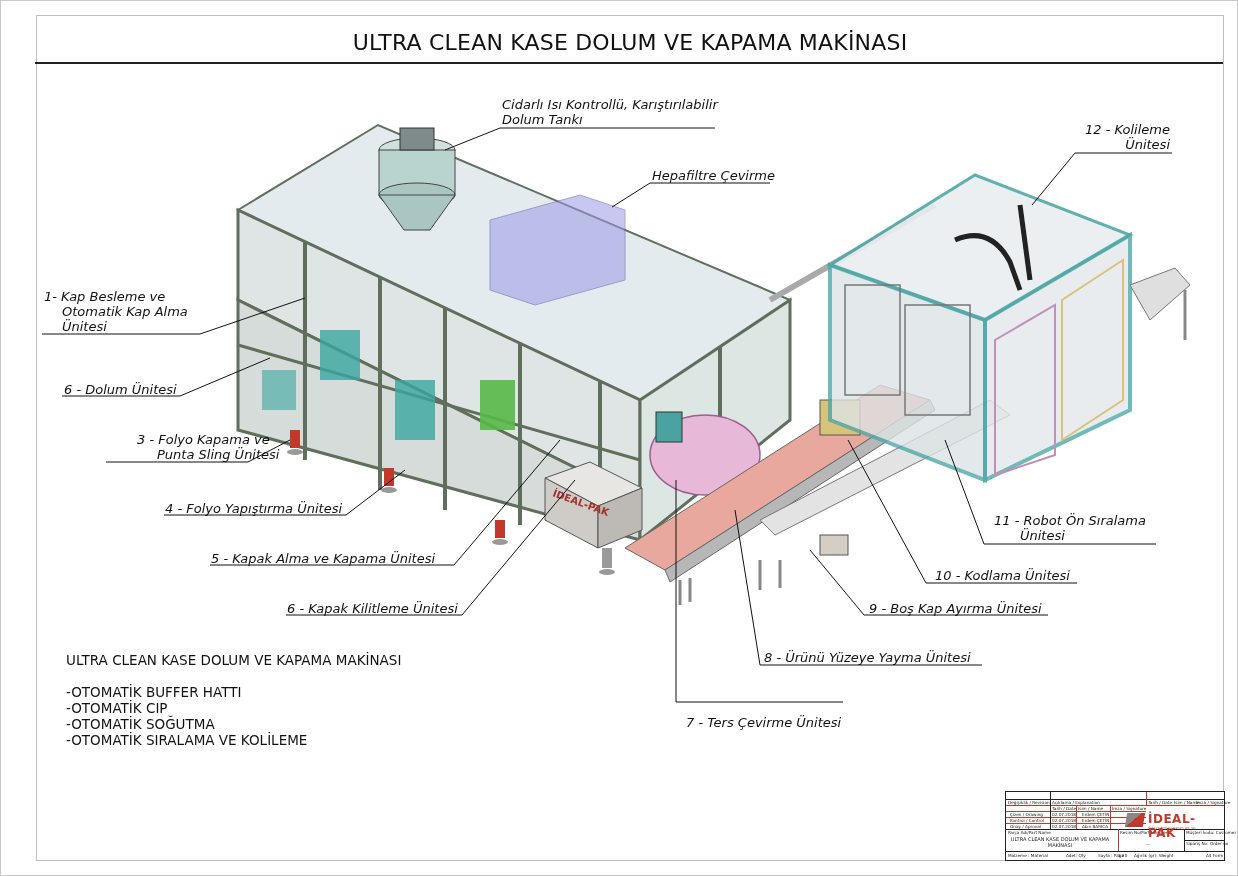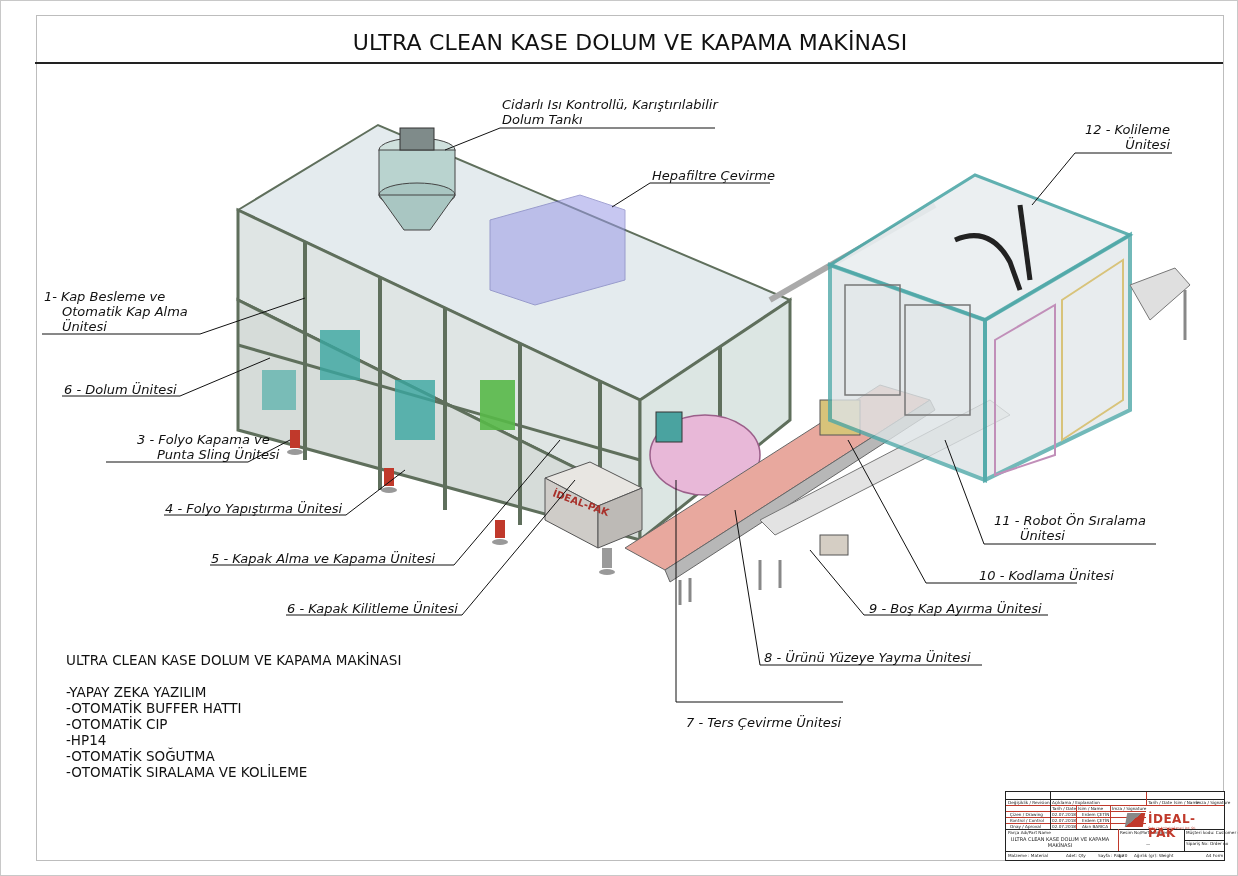--- a/index.html
+++ b/index.html
@@ -181,38 +181,36 @@
 </div>
 <div class="callout" style="left:686px;top:688px;margin-top:27px;">
   <span class="lbl">7 - Ters Çevirme Ünitesi</span>
 </div>
 <div class="callout" style="left:764px;top:650px;">
   <span class="lbl">8 - Ürünü Yüzeye Yayma Ünitesi</span>
 </div>
 <div class="callout" style="left:869px;top:601px;">
   <span class="lbl">9 - Boş Kap Ayırma Ünitesi</span>
 </div>
-<div class="callout" style="left:935px;top:568px;margin-left:44px;">
+<div class="callout" style="left:935px;top:568px;">
   <span class="lbl">10 - Kodlama Ünitesi</span>
 </div>
 <div class="callout" style="left:994px;top:513px;">
   <span class="lbl">11 - Robot Ön Sıralama</span>
   <span class="lbl" style="padding-left:26px;">Ünitesi</span>
 </div>
 <div class="callout" style="left:1085px;top:122px;text-align:right;">
   <span class="lbl">12 - Kolileme</span>
   <span class="lbl" style="padding-left:28px;">Ünitesi</span>
 </div>
 
 <div class="features" style="left:66px;">
   <span class="ftitle">ULTRA CLEAN KASE DOLUM VE KAPAMA MAKİNASI</span>
-  <span class="fitem">-YAPAY ZEKA YAZILIM</span>
   <span class="fitem">-OTOMATİK BUFFER HATTI</span>
   <span class="fitem">-OTOMATİK CIP</span>
-  <span class="fitem">-HP14</span>
   <span class="fitem">-OTOMATİK SOĞUTMA</span>
   <span class="fitem">-OTOMATİK SIRALAMA VE KOLİLEME</span>
 </div>
 
 <div class="tblock" style="left:1005px;top:791px;width:218px;height:68px;">
   <div class="hk" style="left:0;right:0;top:7px;"></div>
   <div class="hl" style="left:0;right:0;top:13px;"></div>
   <div class="hl" style="left:0;width:140px;top:19px;"></div>
   <div class="hl" style="left:0;width:140px;top:25px;"></div>
   <div class="hl" style="left:0;width:140px;top:31px;"></div>

